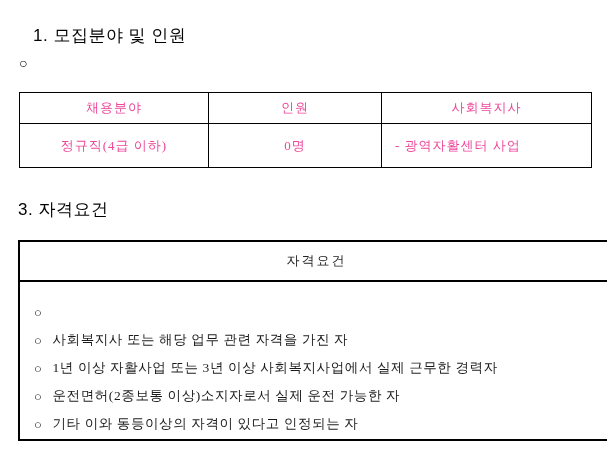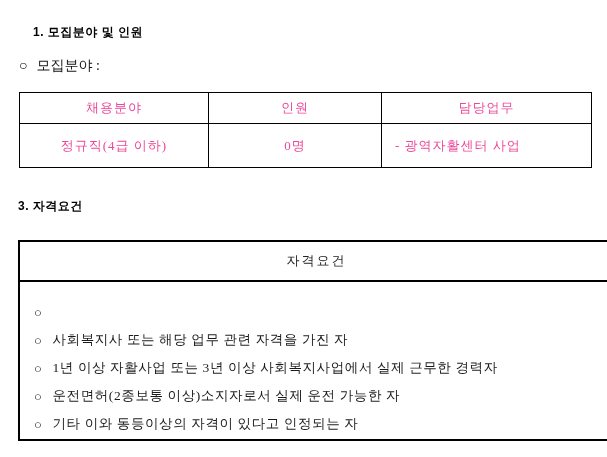--- a/index.html
+++ b/index.html
@@ -11,22 +11,22 @@
     width: 607px;
     height: 457px;
     position: relative;
     overflow: hidden;
     color: #111111;
     font-family: "Liberation Serif", serif;
   }
   .heading {
     position: absolute;
     font-family: "Liberation Sans", sans-serif;
-    font-weight: bold;
-    font-size: 12px;
+    font-weight: normal;
+    font-size: 17px;
     color: #000000;
     letter-spacing: 0.5px;
     white-space: nowrap;
   }
   #heading-1 { left: 33px; top: 24px; }
   #heading-2 { left: 18px; top: 198px; }
 
   .bullet-line {
     position: absolute;
     left: 19px;
@@ -117,29 +117,28 @@
     color: #000000;
   }
 </style>
 </head>
 <body>
 
 <div class="heading" id="heading-1">1. 모집분야 및 인원</div>
 
 <div class="bullet-line">
   <span class="circle-bullet">○</span>
-  <span>모집분야 :</span>
 </div>
 
 <table class="recruit-table">
   <tbody>
     <tr class="head-row">
       <th class="col1">채용분야</th>
       <th class="col2">인원</th>
-      <th class="col3">담당업무</th>
+      <th class="col3">사회복지사</th>
     </tr>
     <tr class="data-row">
       <td class="col1">정규직(4급 이하)</td>
       <td class="col2">0명</td>
       <td class="col3 cell-left">- 광역자활센터 사업</td>
     </tr>
   </tbody>
 </table>
 
 <div class="heading" id="heading-2">3. 자격요건</div>

